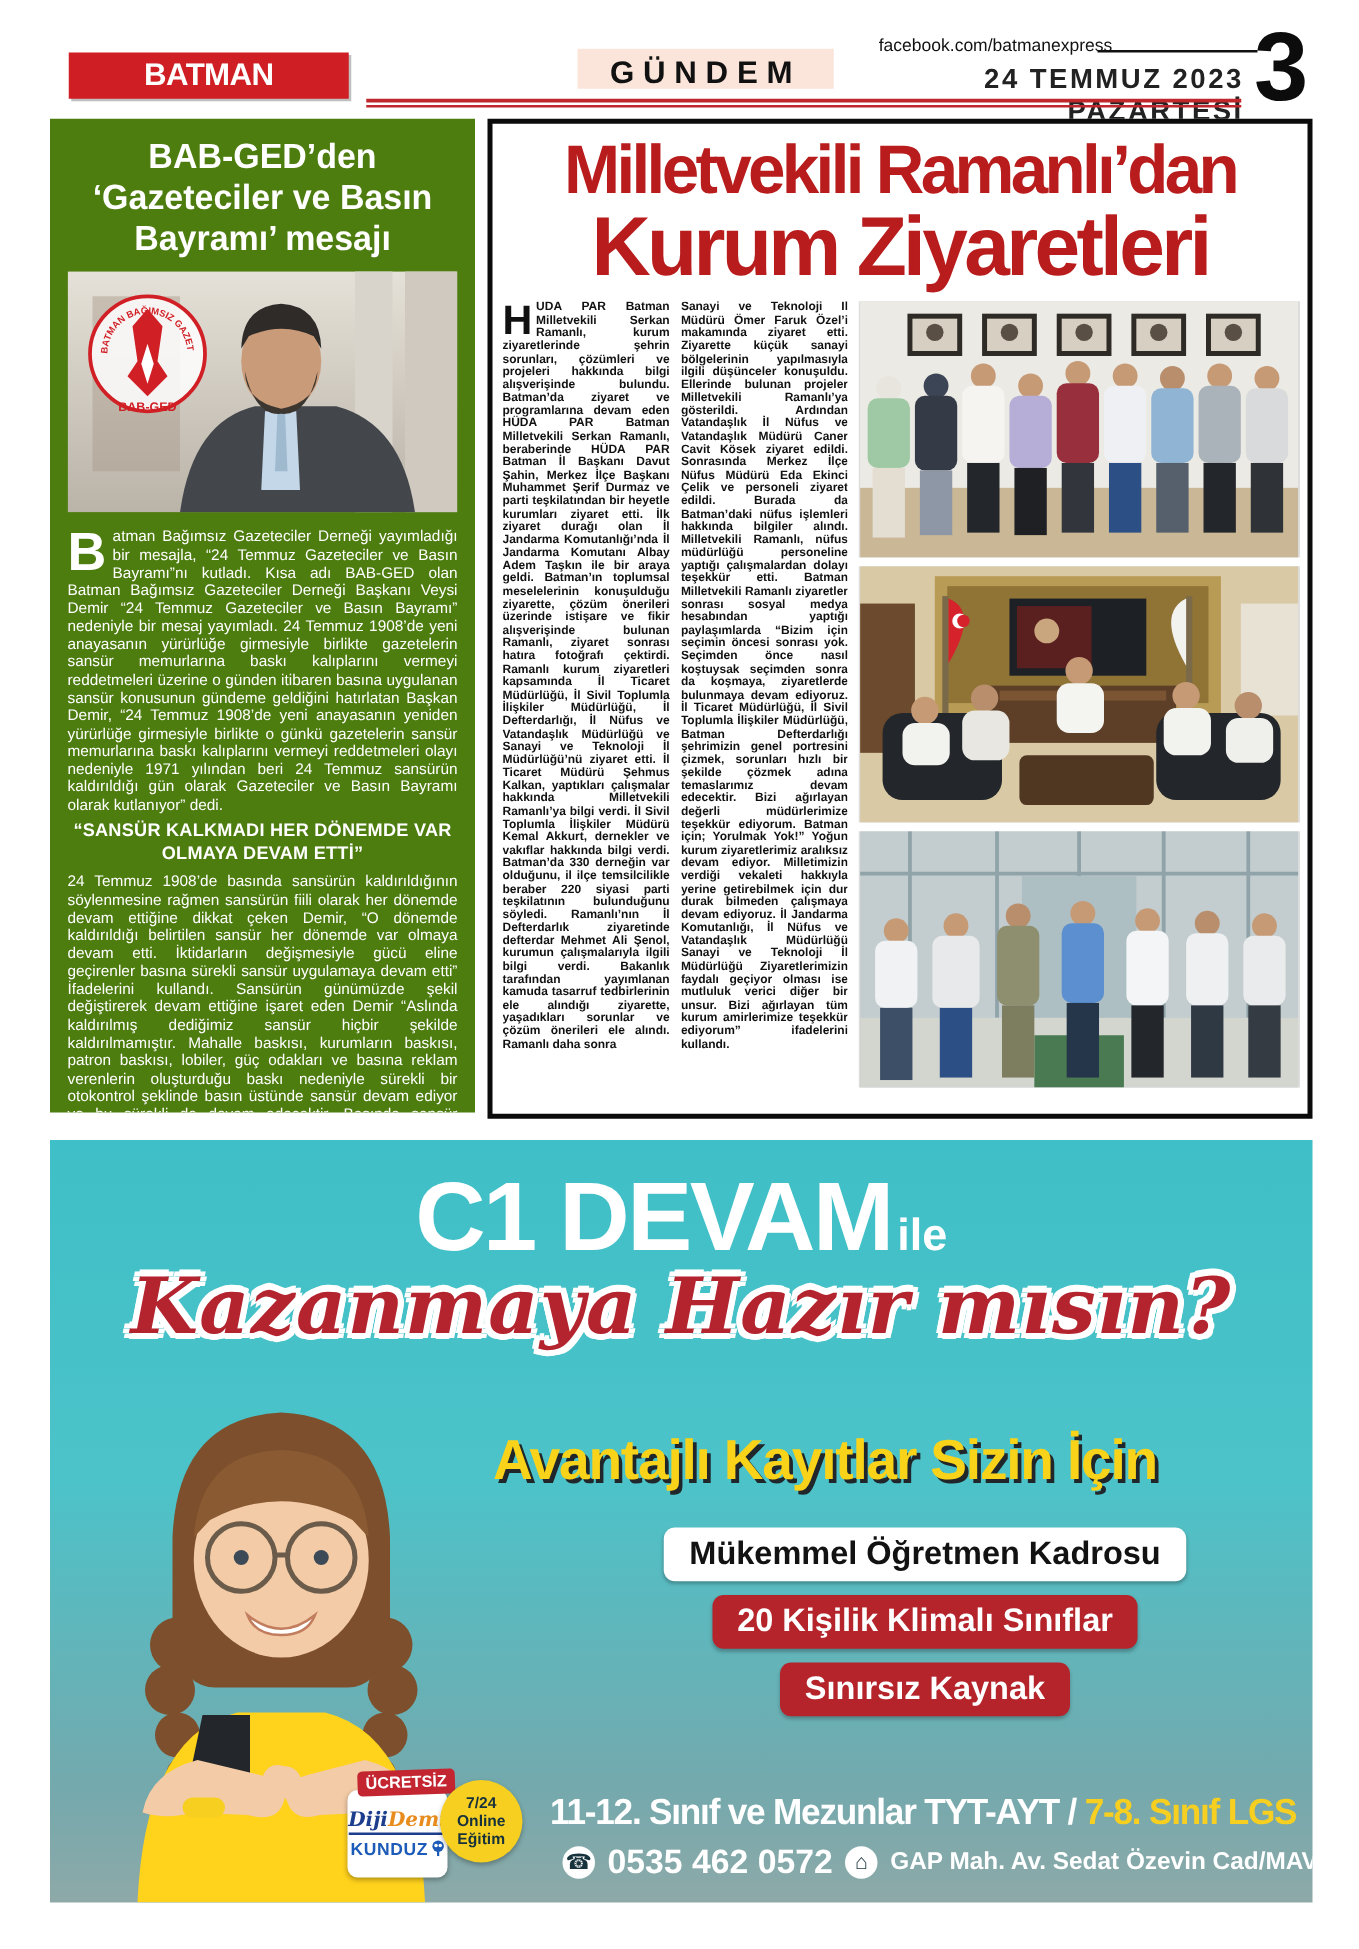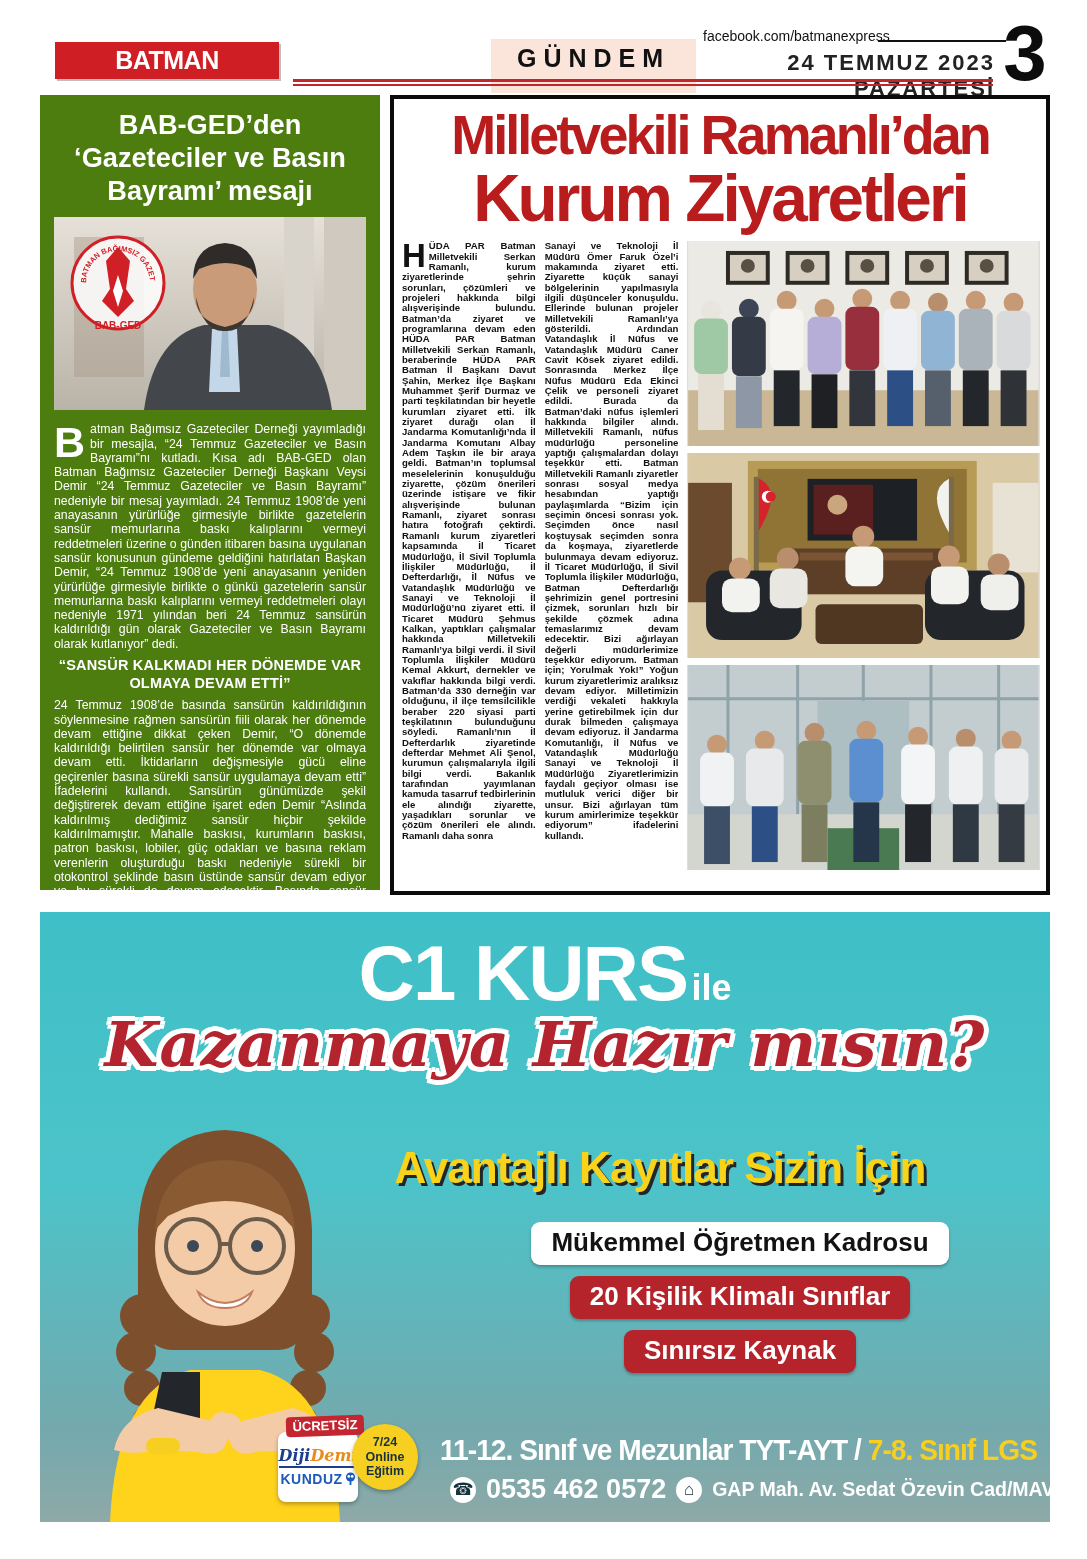--- a/index.html
+++ b/index.html
@@ -3,22 +3,22 @@
 <meta charset="utf-8">
 <style>
   * { margin:0; padding:0; box-sizing:border-box; }
   body { background:#ffffff; font-family:"Liberation Sans", sans-serif; }
   .page { position:relative; width:1087px; height:1559px; background:#fff; margin:0 auto; overflow:hidden; }
 
   
   .brand { position:absolute; left:55px; top:42px; width:224px; height:37px; background:#cf1e24;
            color:#fff; font-weight:900; font-size:25px; letter-spacing:-.5px; text-align:center; line-height:37px;
            box-shadow:2px 2px 0 rgba(0,0,0,.25); font-family:"Liberation Sans", sans-serif; }
-  .section-strip { position:absolute; left:462px; top:39px; width:205px; height:54px; background:#fbe5da;
-           color:#111; font-weight:700; font-size:25px; letter-spacing:7px; text-align:center; line-height:38px;margin-left:29px; }
+  .section-strip { position:absolute; left:462px; top:39px; width:205px; height:32px; background:#fbe5da;
+           color:#111; font-weight:700; font-size:25px; letter-spacing:7px; text-align:center; line-height:38px; }
   .fb { position:absolute; left:703px; top:28px; font-size:14px; color:#111; }
   .rule-black { position:absolute; left:878px; top:40px; width:128px; height:2px; background:#111; }
   .issue-date { position:absolute; left:740px; top:50px; width:255px; font-size:22px; font-weight:700; letter-spacing:2px; color:#222; text-align:right; }
   .pageno { position:absolute; left:992px; top:14px; width:62px; font-size:78px; font-weight:900; color:#0c0c0c; line-height:1; letter-spacing:-4px; text-align:center; }
   .red-rules { position:absolute; left:293px; top:79px; width:700px; height:7px;
            border-top:3px solid #c0272d; border-bottom:2px solid #c0272d; }
 
   
   .left-article { position:absolute; left:40px; top:95px; width:340px; height:795px; background:#4d7c0f; overflow:hidden; }
   .left-article h2 { color:#fff; font-weight:800; font-size:28px; line-height:1.17; text-align:center; padding:14px 8px 8px 8px; transform:scaleX(.97); }
@@ -309,21 +309,21 @@
                 <rect x="2" y="74" width="26" height="58" fill="#343b42"></rect>
               </g>
           </g>
         </svg>
       </div>
     </div>
   </section>
 
   <section class="ad">
     <div class="ad-title">
-      <span class="c1">C1 KURS</span>
+      <span class="c1">C1 DEVAM</span>
       <span class="ile">ile</span>
     </div>
     <div class="ad-script">Kazanmaya Hazır mısın?</div>
     <div class="ad-yellow">Avantajlı Kayıtlar Sizin İçin</div>
 
     <div class="pills">
       <div class="pill white">Mükemmel Öğretmen Kadrosu</div>
       <div class="pill red">20 Kişilik Klimalı Sınıflar</div>
       <div class="pill red">Sınırsız Kaynak</div>
     </div>

